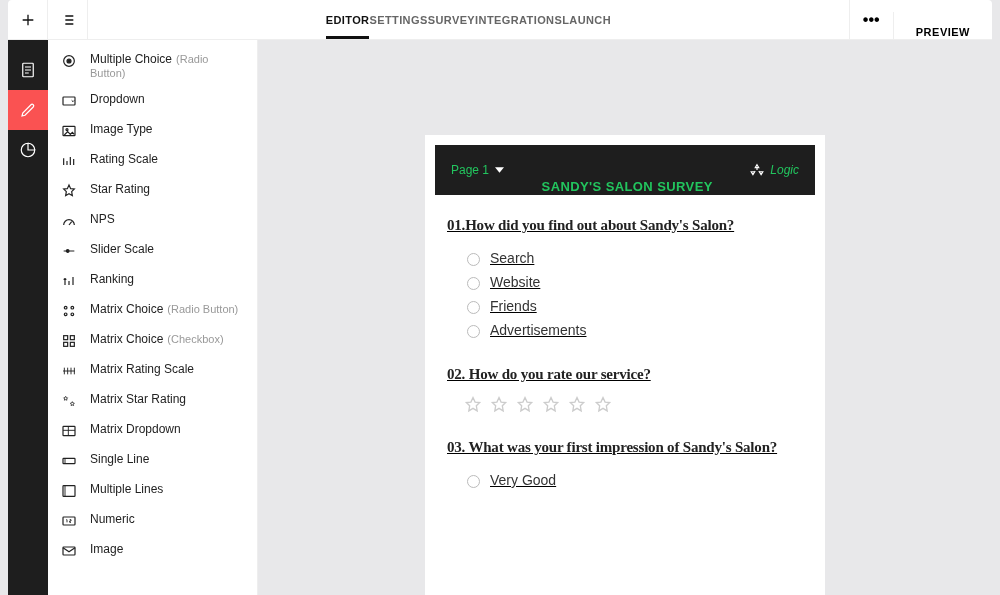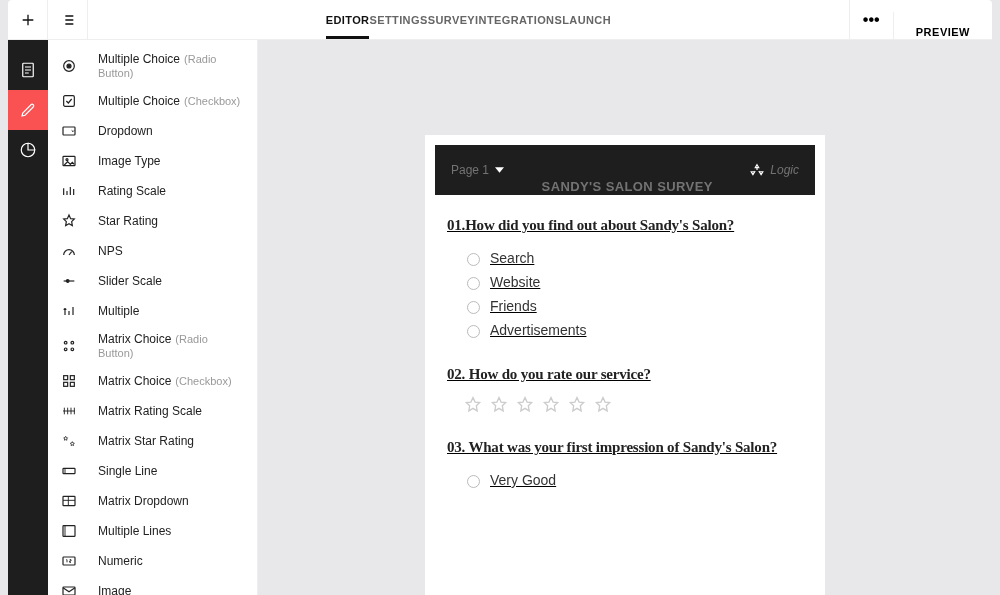--- a/index.html
+++ b/index.html
@@ -121,24 +121,24 @@
   .rail-item svg { width: 18px; height: 18px; }
   .palette {
     width: 210px;
     background: #fff;
     border-right: 1px solid #eee;
     overflow-y: auto;
     padding: 6px 0;
   }
   .palette-item {
     display: flex;
-    align-items: center;
+    align-items: flex-start;
     padding: 6px 12px;
     cursor: pointer;
-    gap: 20px;
+    gap: 12px;
     font-size: 12px;
     color: #222;
   }
   .palette-item .pi-icon {
     width: 18px;
     height: 18px;
     display: flex;
     align-items: center;
     justify-content: center;
     flex-shrink: 0;
@@ -158,21 +158,21 @@
     overflow: hidden;
   }
   .survey-card {
     width: 400px;
     background: #fff;
     display: flex;
     flex-direction: column;
   }
   .survey-header {
     background: #1e1e1e;
-    color: #737373;
+    color: #22c55e;
     height: 50px;
     display: flex;
     align-items: center;
     justify-content: space-between;
     padding: 0 16px;
     margin: 10px 10px 0 10px;
   }
   .page-select {
     display: flex;
     align-items: center;
@@ -297,29 +297,20 @@
             <svg width="16" height="16" viewBox="0 0 24 24" fill="none" stroke="#222" stroke-width="1.8">
               <circle cx="12" cy="12" r="8"></circle>
               <circle cx="12" cy="12" r="3" fill="#222"></circle>
             </svg>
           </span>
           <span>Multiple Choice<span class="pi-sub">(Radio Button)</span></span>
         </div>
         <div class="palette-item">
           <span class="pi-icon">
             <svg width="16" height="16" viewBox="0 0 24 24" fill="none" stroke="#222" stroke-width="1.8">
-              <rect x="4" y="4" width="16" height="16" rx="2"></rect>
-              <path d="M8 12l3 3 5-6"></path>
-            </svg>
-          </span>
-          <span>Multiple Choice<span class="pi-sub">(Checkbox)</span></span>
-        </div>
-        <div class="palette-item">
-          <span class="pi-icon">
-            <svg width="16" height="16" viewBox="0 0 24 24" fill="none" stroke="#222" stroke-width="1.8">
               <rect x="3" y="6" width="18" height="12" rx="1"></rect>
               <path d="M16 11l2 2 2-2" stroke-width="1.5"></path>
             </svg>
           </span>
           <span>Dropdown</span>
         </div>
         <div class="palette-item">
           <span class="pi-icon">
             <svg width="16" height="16" viewBox="0 0 24 24" fill="none" stroke="#222" stroke-width="1.8">
               <rect x="3" y="5" width="18" height="14" rx="1"></rect>
@@ -362,21 +353,21 @@
             </svg>
           </span>
           <span>Slider Scale</span>
         </div>
         <div class="palette-item">
           <span class="pi-icon">
             <svg width="16" height="16" viewBox="0 0 24 24" fill="none" stroke="#222" stroke-width="1.8">
               <path d="M6 18V8M6 8l-2 2M6 8l2 2M12 18v-6M18 18V6"></path>
             </svg>
           </span>
-          <span>Multiple</span>
+          <span>Ranking</span>
         </div>
         <div class="palette-item">
           <span class="pi-icon">
             <svg width="16" height="16" viewBox="0 0 24 24" fill="none" stroke="#222" stroke-width="1.8">
               <circle cx="7" cy="7" r="2"></circle>
               <circle cx="7" cy="17" r="2"></circle>
               <circle cx="17" cy="7" r="2"></circle>
               <circle cx="17" cy="17" r="2"></circle>
             </svg>
           </span>
@@ -405,34 +396,34 @@
           <span class="pi-icon">
             <svg width="16" height="16" viewBox="0 0 24 24" fill="none" stroke="#222" stroke-width="1.8">
               <path d="M7 5l1 2 2 .3-1.5 1.5.4 2L7 10l-1.9.8.4-2L4 7.3 6 7l1-2zM17 13l1 2 2 .3-1.5 1.5.4 2L17 18l-1.9.8.4-2L14 15.3l2-.3 1-2z" stroke-width="1.2"></path>
             </svg>
           </span>
           <span>Matrix Star Rating</span>
         </div>
         <div class="palette-item">
           <span class="pi-icon">
             <svg width="16" height="16" viewBox="0 0 24 24" fill="none" stroke="#222" stroke-width="1.8">
+              <rect x="3" y="5" width="18" height="14" rx="1"></rect>
+              <path d="M3 11h18M11 5v14" stroke-width="1.4"></path>
+            </svg>
+          </span>
+          <span>Matrix Dropdown</span>
+        </div>
+        <div class="palette-item">
+          <span class="pi-icon">
+            <svg width="16" height="16" viewBox="0 0 24 24" fill="none" stroke="#222" stroke-width="1.8">
               <rect x="3" y="8" width="18" height="8" rx="1"></rect>
               <path d="M6 8v8" stroke-width="1.4"></path>
             </svg>
           </span>
           <span>Single Line</span>
-        </div>
-        <div class="palette-item">
-          <span class="pi-icon">
-            <svg width="16" height="16" viewBox="0 0 24 24" fill="none" stroke="#222" stroke-width="1.8">
-              <rect x="3" y="5" width="18" height="14" rx="1"></rect>
-              <path d="M3 11h18M11 5v14" stroke-width="1.4"></path>
-            </svg>
-          </span>
-          <span>Matrix Dropdown</span>
         </div>
         <div class="palette-item">
           <span class="pi-icon">
             <svg width="16" height="16" viewBox="0 0 24 24" fill="none" stroke="#222" stroke-width="1.8">
               <rect x="3" y="4" width="18" height="16" rx="1"></rect>
               <path d="M6 4v16" stroke-width="1.4"></path>
             </svg>
           </span>
           <span>Multiple Lines</span>
         </div>

